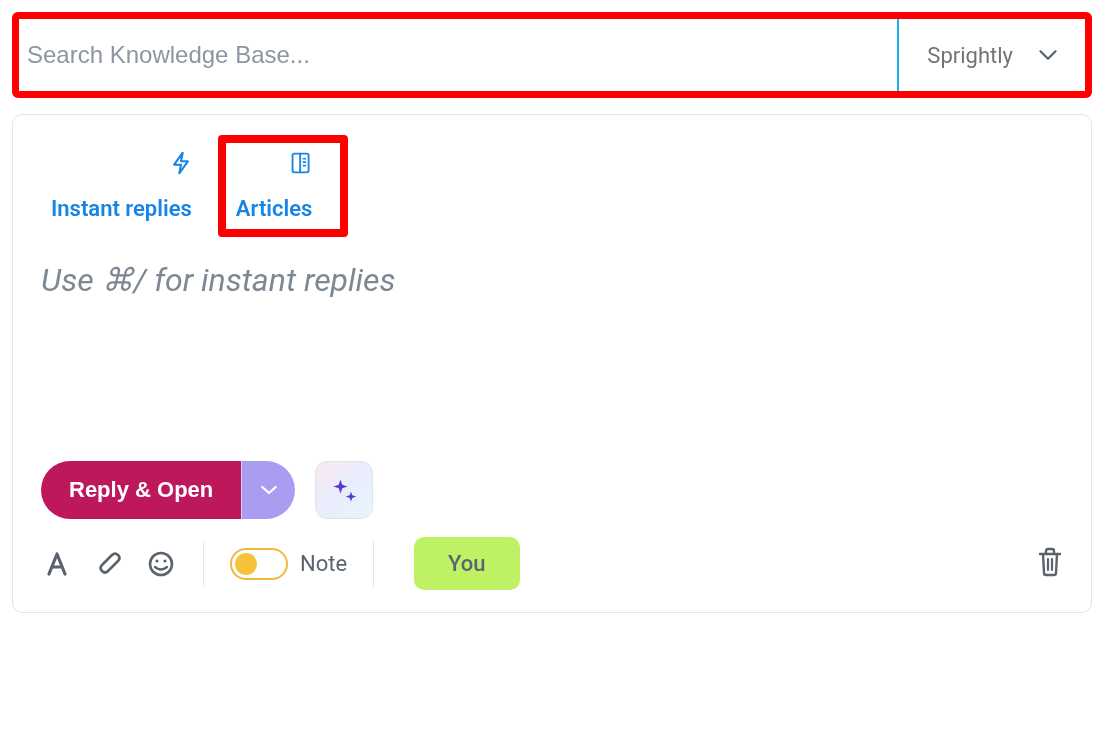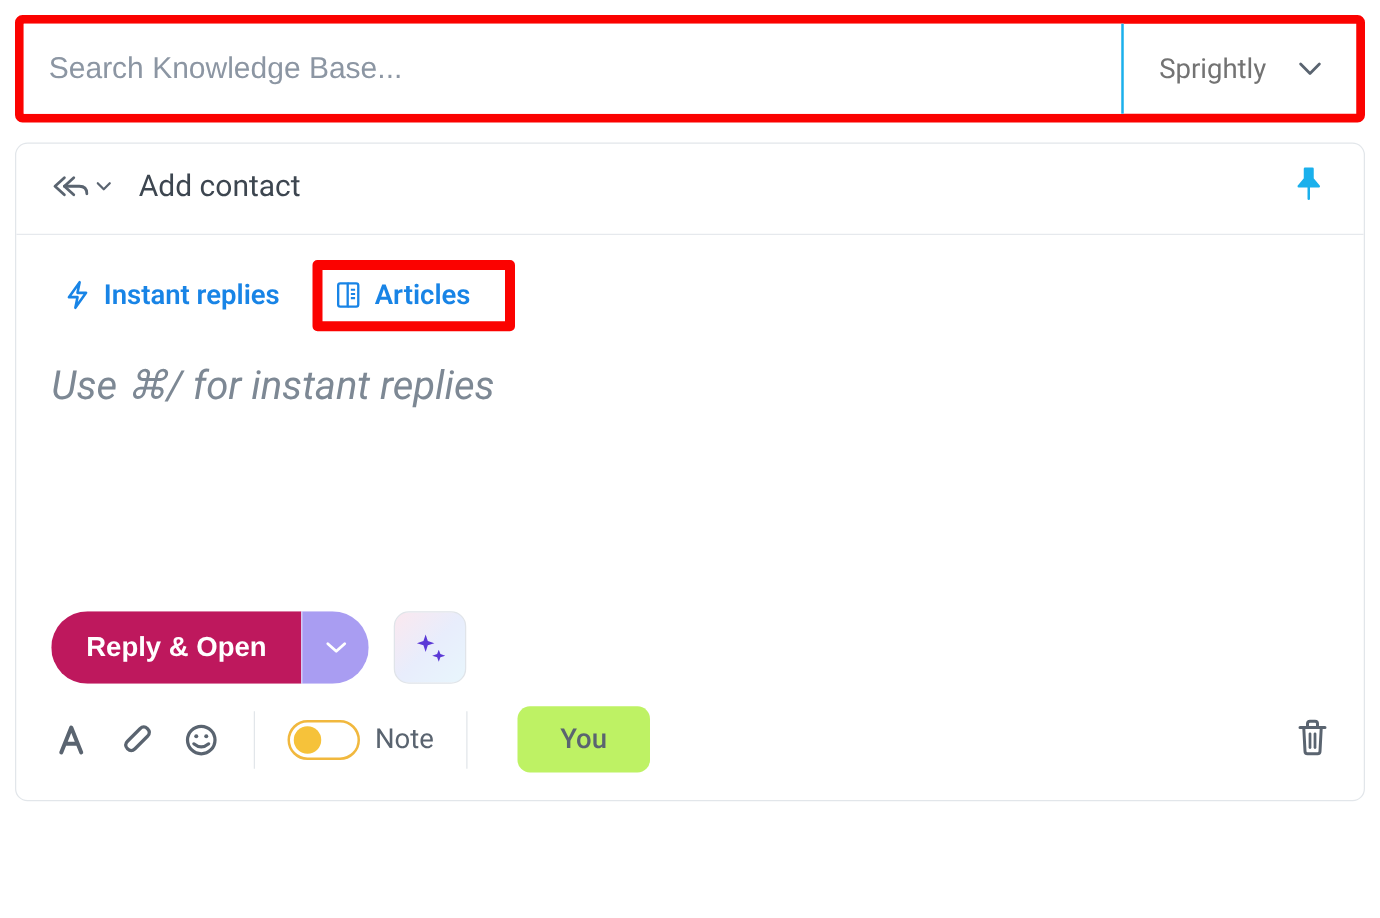--- a/index.html
+++ b/index.html
@@ -18,21 +18,21 @@
     display: flex;
     align-items: stretch;
     height: 86px;
     margin-bottom: 16px;
   }
   .search-input {
     flex: 1;
     border: none;
     outline: none;
     font-size: 24px;
-    padding: 0 20px;
+    padding: 0 8px;
     color: #333;
     border-right: 2px solid #1bb0ec;
   }
   .search-input::placeholder { color: #8c96a3; }
   .kb-selector {
     display: flex;
     align-items: center;
     gap: 26px;
     padding: 0 28px;
     font-size: 22px;
@@ -78,27 +78,28 @@
 
   
   .tabs-row {
     display: flex;
     align-items: center;
     gap: 16px;
     padding: 20px 28px 4px 28px;
   }
   .tab {
     display: flex;
-    align-items: flex-start;
-    gap: 10px;
+    align-items: flex-end;
+    gap: 21px;
     font-size: 22px;
     font-weight: 600;
     color: #1884e6;
     cursor: pointer;
     padding: 8px 10px;
+    flex-direction: column;
   }
   .tab svg { width: 22px; height: 24px; }
   .articles-highlight {
     border: 8px solid #fb0200;
     border-radius: 4px;
     padding: 8px 28px 8px 10px;
     display: flex;
     align-items: center;
     gap: 12px;
   }
@@ -220,38 +221,20 @@
   <div class="kb-selector">
     <span>Sprightly</span>
     <svg viewBox="0 0 24 14">
       <path d="M2 2 L12 12 L22 2" fill="none" stroke="#5a6470" stroke-width="3" stroke-linecap="round" stroke-linejoin="round"></path>
     </svg>
   </div>
 </div>
 
 <div class="card">
 
-  <div class="card-header">
-    <div class="reply-all-btn">
-      <svg class="arrows" viewBox="0 0 40 24">
-        <path d="M14 3 L4 12 L14 21" fill="none" stroke="#5a6470" stroke-width="3" stroke-linecap="round" stroke-linejoin="round"></path>
-        <path d="M24 3 L14 12 L24 21" fill="none" stroke="#5a6470" stroke-width="3" stroke-linecap="round" stroke-linejoin="round"></path>
-        <path d="M14 12 H30 Q38 12 38 20" fill="none" stroke="#5a6470" stroke-width="3" stroke-linecap="round"></path>
-      </svg>
-      <svg class="caret" viewBox="0 0 20 12">
-        <path d="M2 2 L10 10 L18 2" fill="none" stroke="#5a6470" stroke-width="3" stroke-linecap="round" stroke-linejoin="round"></path>
-      </svg>
-    </div>
-    <span class="add-contact">Add contact</span>
-    <div class="pin-btn">
-      <svg viewBox="0 0 24 28">
-        <path d="M9 2 H15 L15 10 L20 16 H4 L9 10 Z M12 16 V26" fill="#1bb0ec" stroke="#1bb0ec" stroke-width="2" stroke-linecap="round" stroke-linejoin="round"></path>
-      </svg>
-    </div>
-  </div>
 
   <div class="tabs-row">
     <div class="tab">
       <svg viewBox="0 0 24 28">
         <path d="M14 2 L4 16 H12 L10 26 L20 12 H12 Z" fill="none" stroke="#1884e6" stroke-width="2.4" stroke-linejoin="round"></path>
       </svg>
       <span>Instant replies</span>
     </div>
 
     <div class="articles-highlight">

